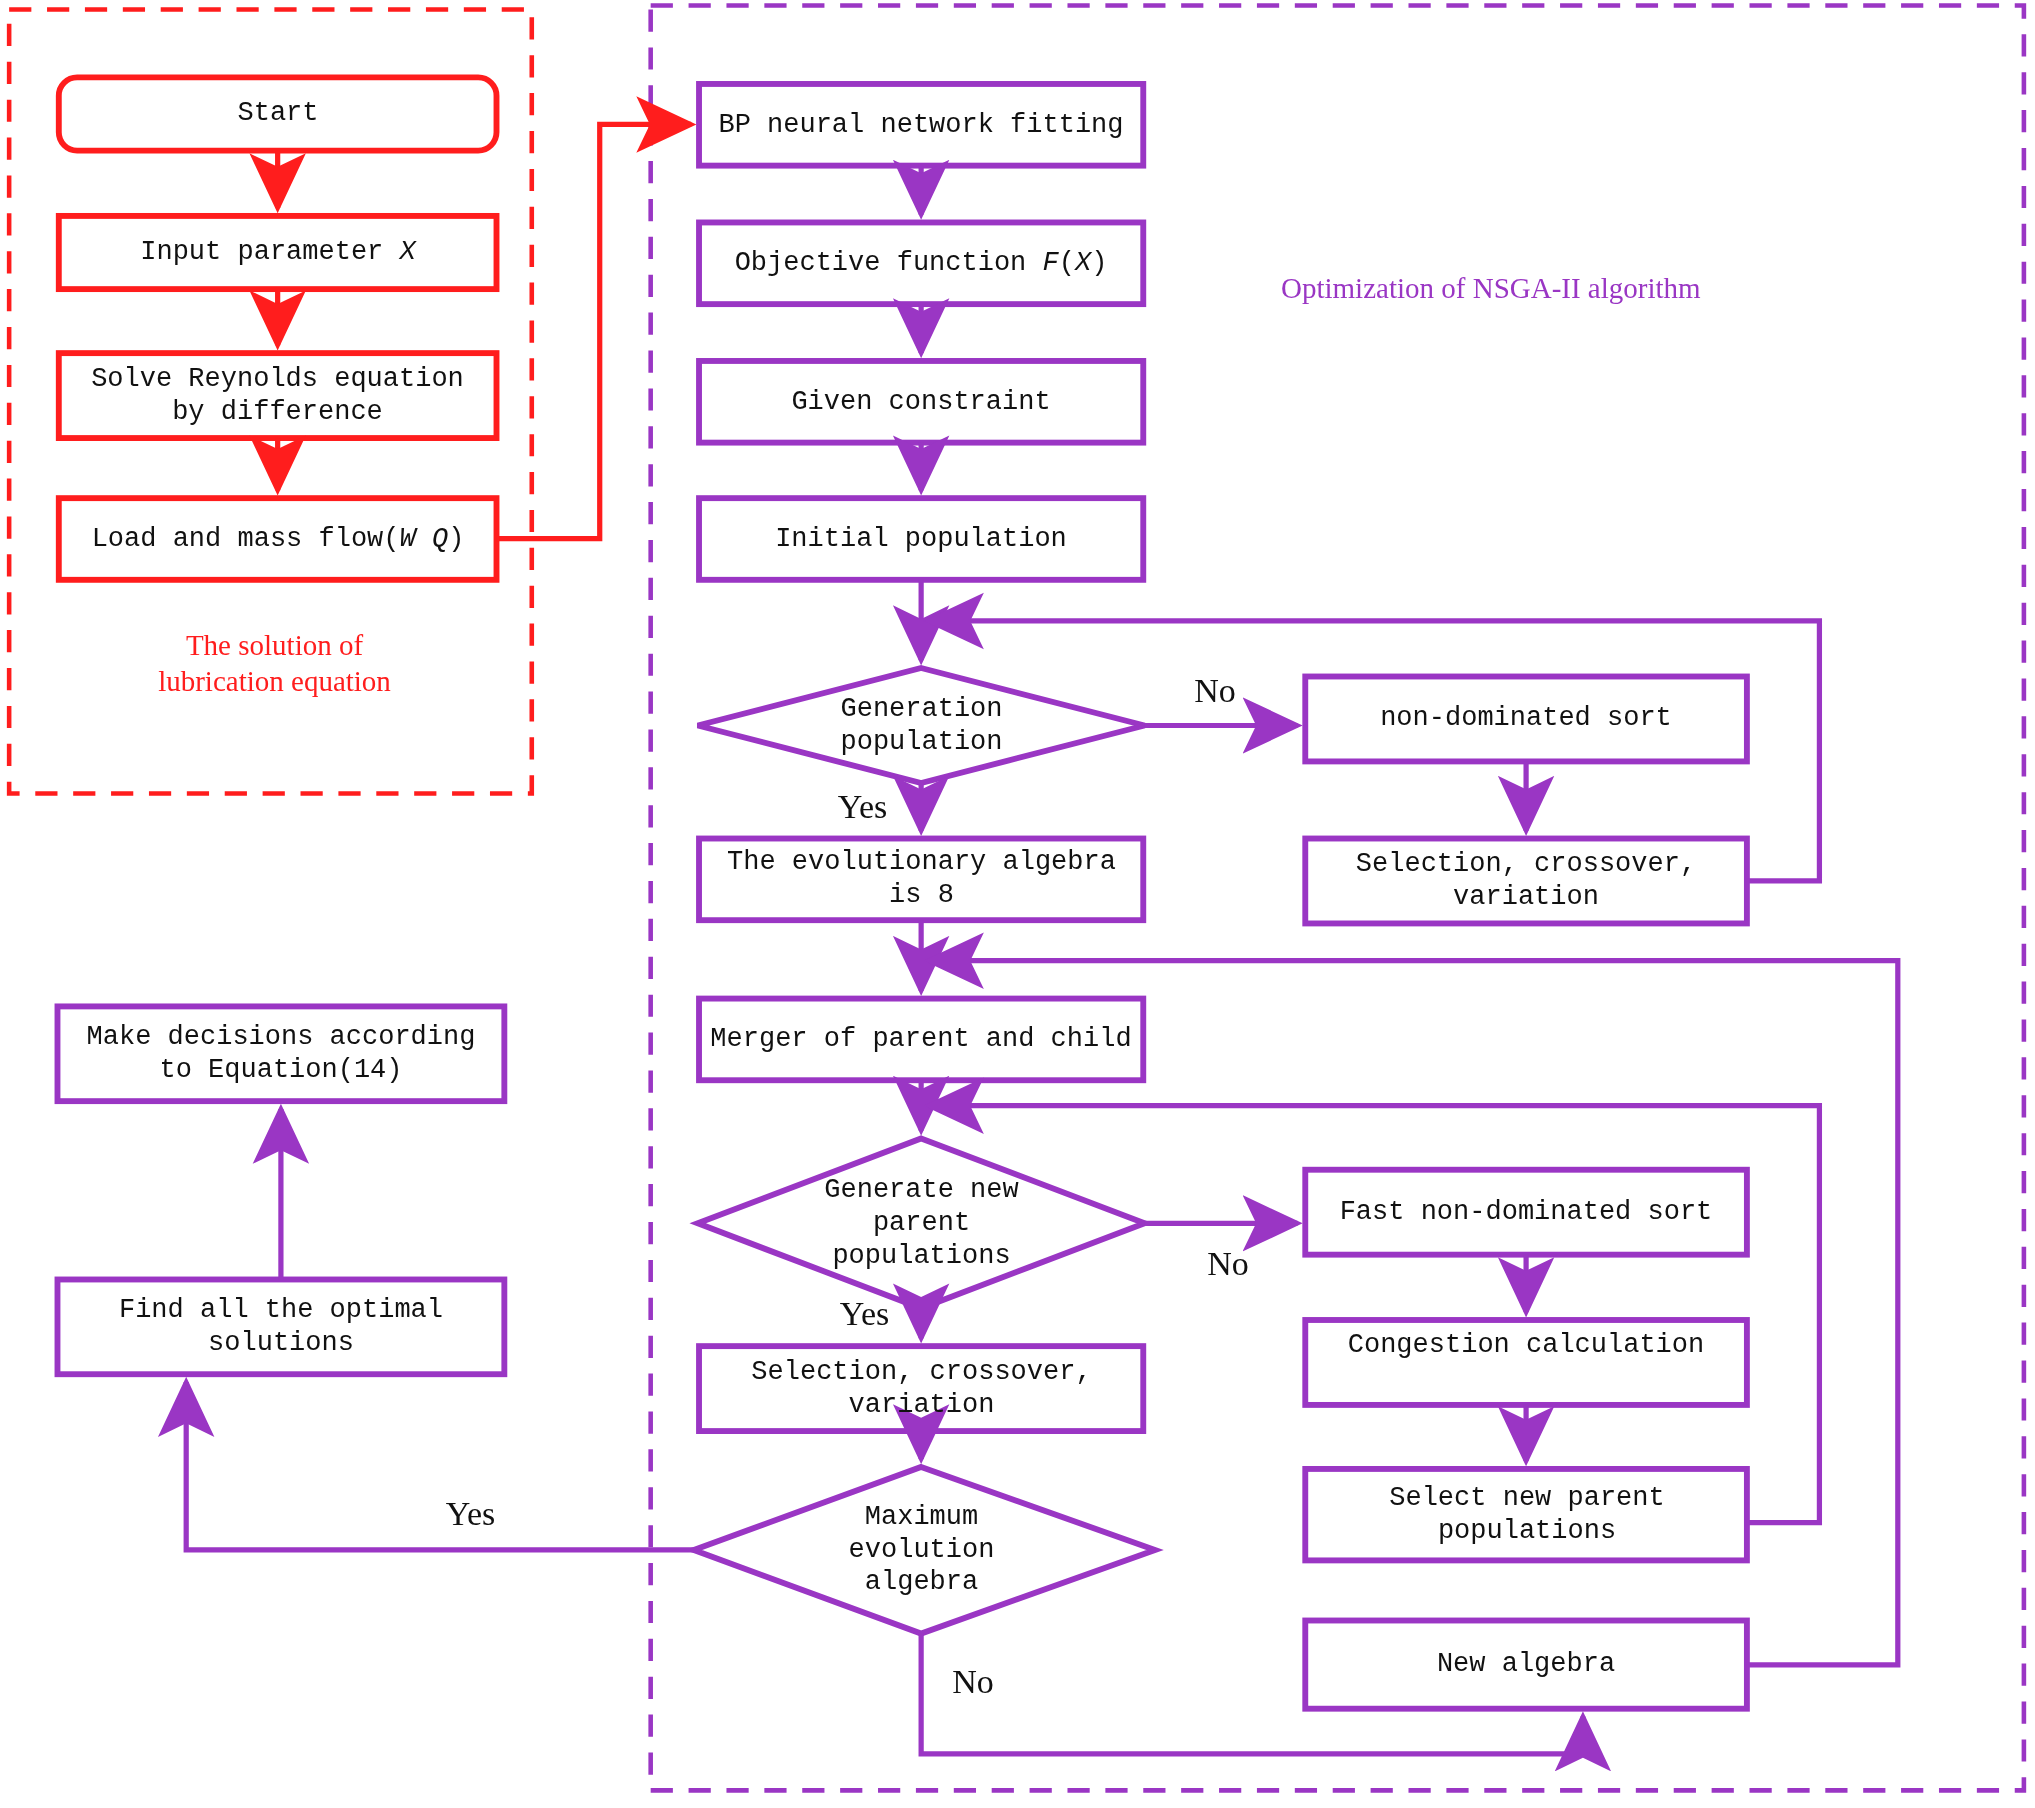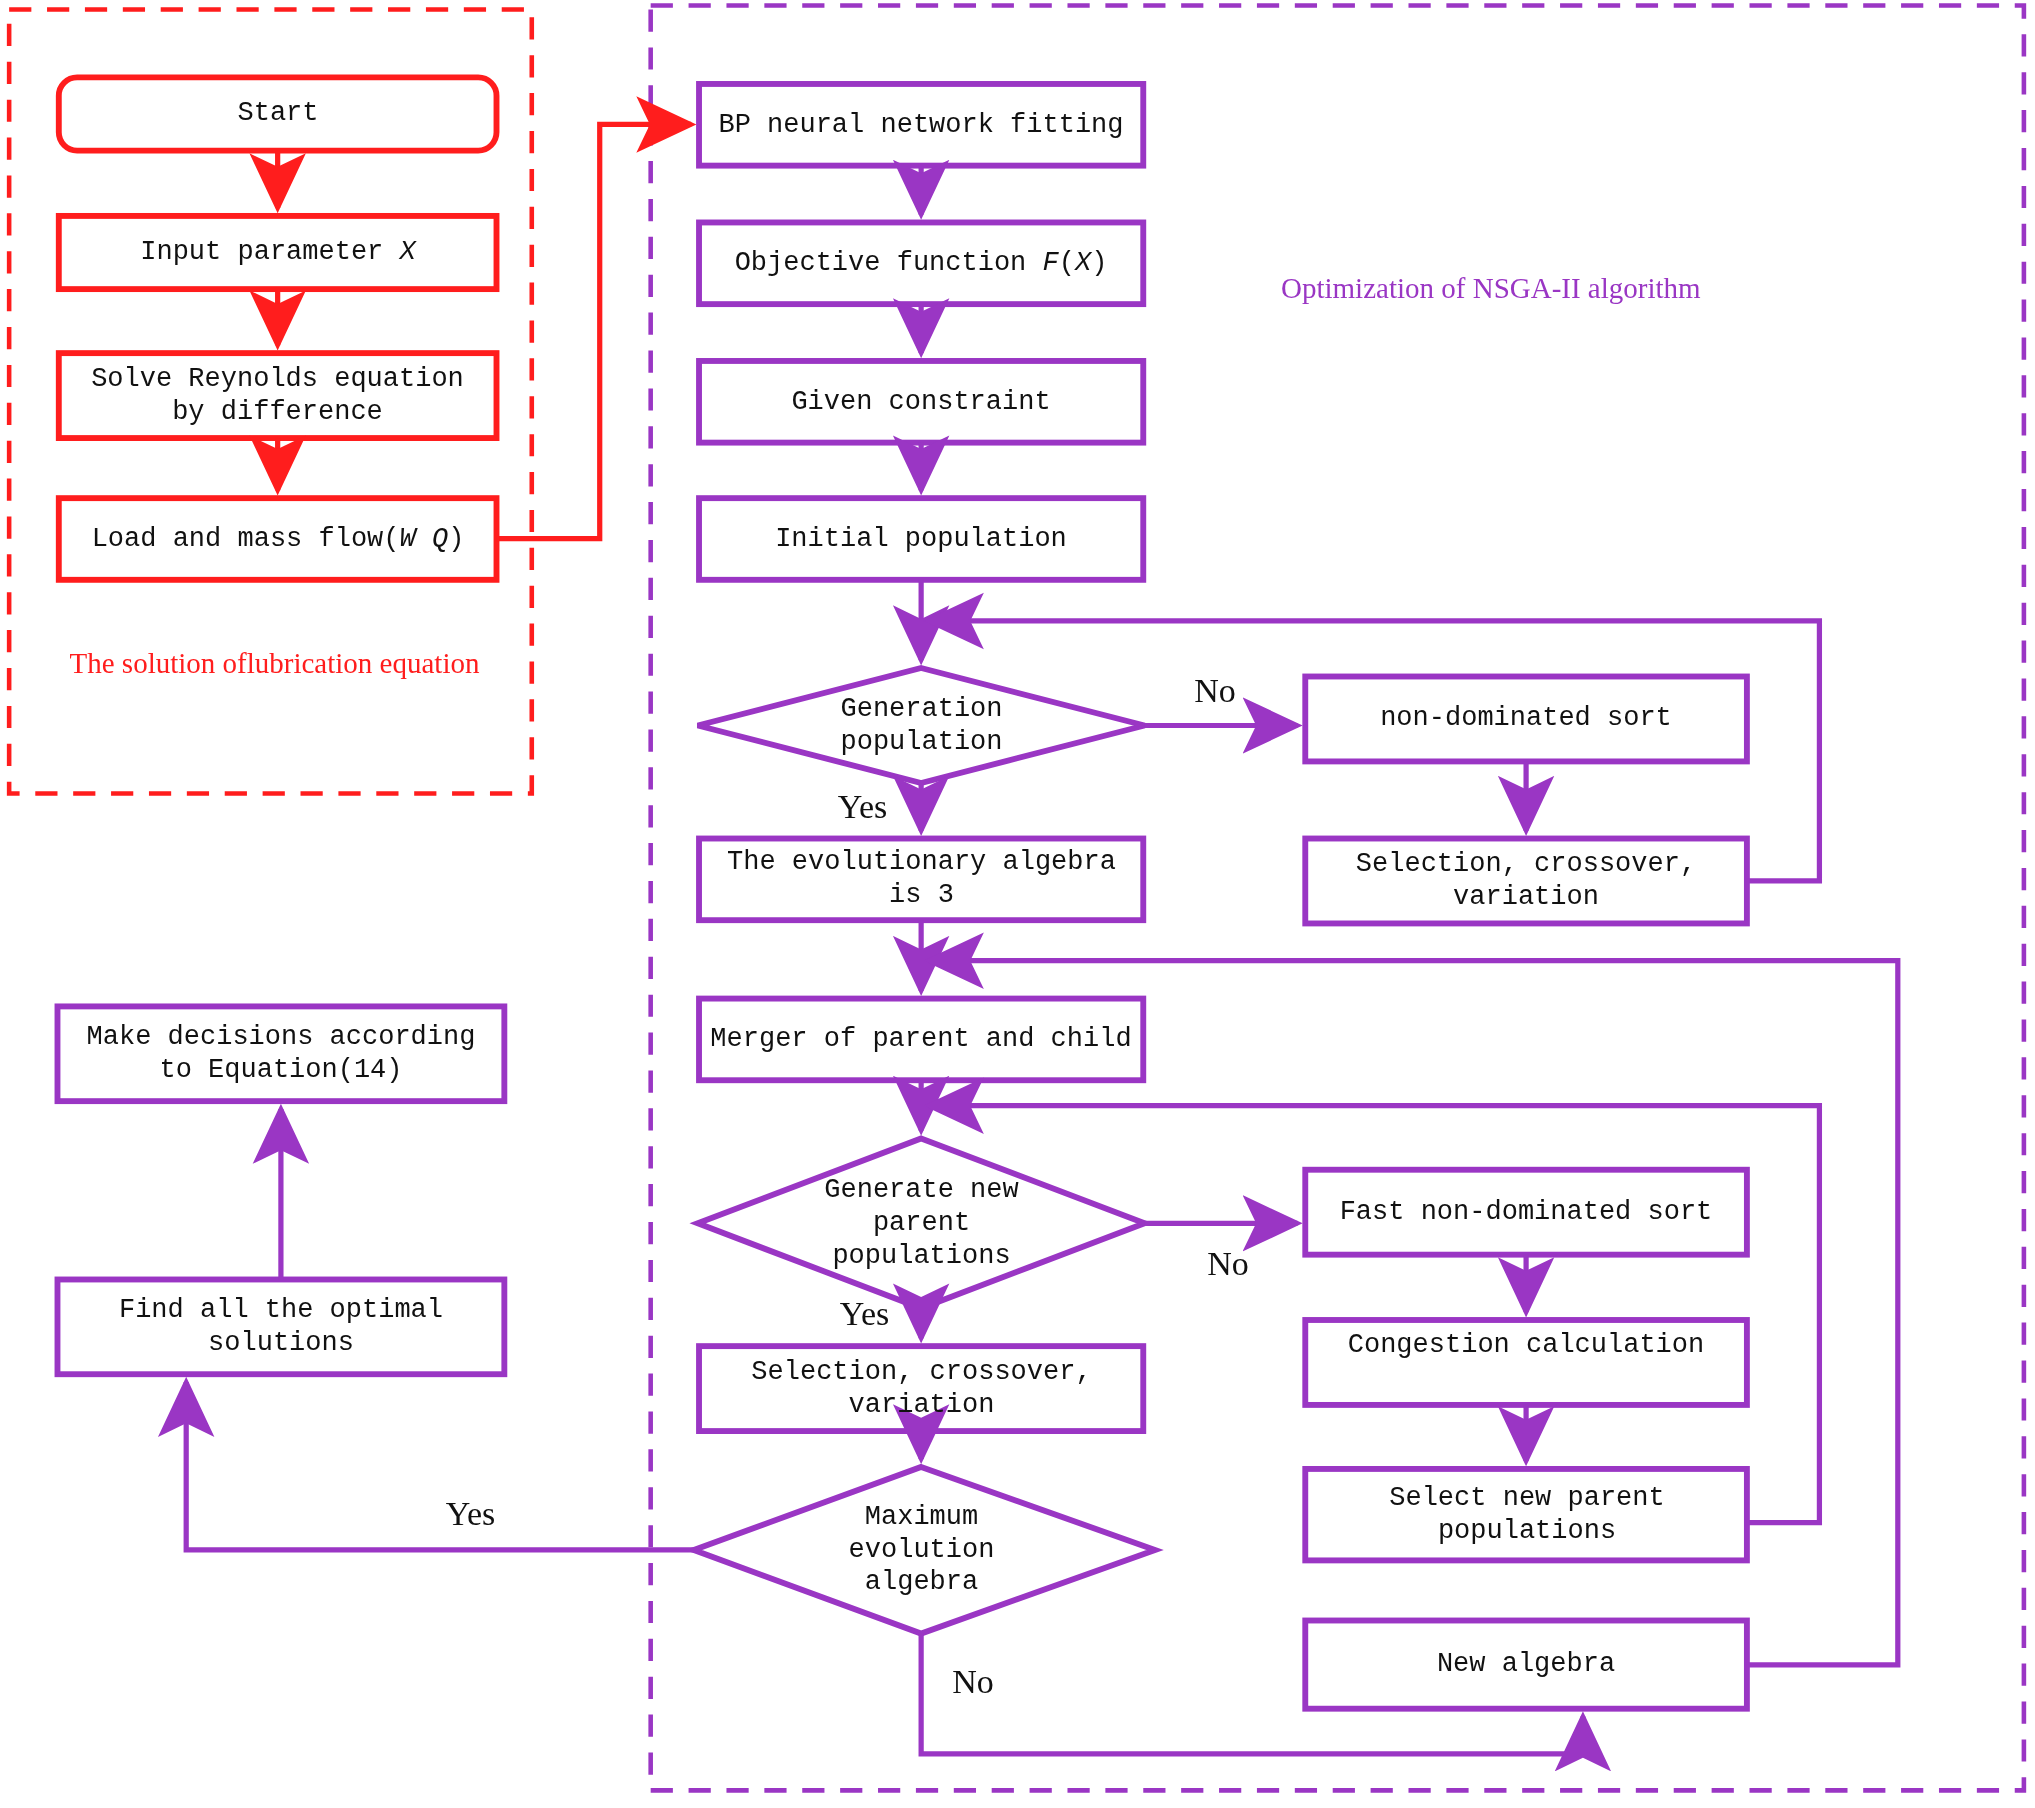--- a/index.html
+++ b/index.html
@@ -120,21 +120,21 @@
   <div class="nodeLabel" style="left:59px;top:216px;width:438px;height:73px;">
     <span><span>Input parameter </span><span class="ital">X</span></span>
   </div>
 
   <div class="nodeLabel" style="left:62px;top:353px;width:431px;height:85px;padding:0 11.8px;box-sizing:border-box;">Solve Reynolds equation by difference</div>
 
   <div class="nodeLabel" style="left:59px;top:498px;width:438px;height:82px;">
     <span><span>Load and mass flow(</span><span class="ital">W</span><span> </span><span class="ital">Q</span><span>)</span></span>
   </div>
 
-  <div class="groupLabel redGroup" style="left:46px;top:614px;width:457px;height:98px;flex-direction:row;">
+  <div class="groupLabel redGroup" style="left:46px;top:614px;width:457px;height:98px;flex-direction:column;">
     <span>The solution of</span>
     <span>lubrication equation</span>
   </div>
 
   <div class="groupLabel purpleGroup" style="left:1281px;top:268px;width:536px;height:41px;justify-content:flex-start;">Optimization of NSGA-II algorithm</div>
 
   <div class="nodeLabel" style="left:699px;top:84px;width:444px;height:82px;">BP neural network fitting</div>
 
   <div class="nodeLabel" style="left:699px;top:222px;width:444px;height:82px;">
     <span><span>Objective function </span><span class="ital">F</span><span>(</span><span class="ital">X</span><span>)</span></span>
@@ -143,21 +143,21 @@
   <div class="nodeLabel" style="left:699px;top:361px;width:444px;height:82px;">Given constraint</div>
 
   <div class="nodeLabel" style="left:699px;top:498px;width:444px;height:82px;">Initial population</div>
 
   <div class="nodeLabel" style="left:791px;top:680px;width:261px;height:91px;">Generation population</div>
 
   <div class="nodeLabel" style="left:1305px;top:676px;width:442px;height:85px;">non-dominated sort</div>
 
   <div class="nodeLabel" style="left:1338px;top:838px;width:376px;height:85px;">Selection, crossover, variation</div>
 
-  <div class="nodeLabel" style="left:709px;top:838px;width:425px;height:82px;">The evolutionary algebra is 3</div>
+  <div class="nodeLabel" style="left:709px;top:838px;width:425px;height:82px;">The evolutionary algebra is 8</div>
 
   <div class="nodeLabel" style="left:699px;top:998px;width:444px;height:82px;">Merger of parent and child</div>
 
   <div class="nodeLabel" style="left:804px;top:1150px;width:235px;height:147px;">Generate new parent populations</div>
 
   <div class="nodeLabel" style="left:1305px;top:1170px;width:442px;height:85px;">Fast non-dominated sort</div>
 
   <div class="nodeLabel" style="left:1305px;top:1303px;width:442px;height:85px;">Congestion calculation</div>
 
   <div class="nodeLabel" style="left:1353px;top:1469px;width:348px;height:91px;">Select new parent populations</div>

